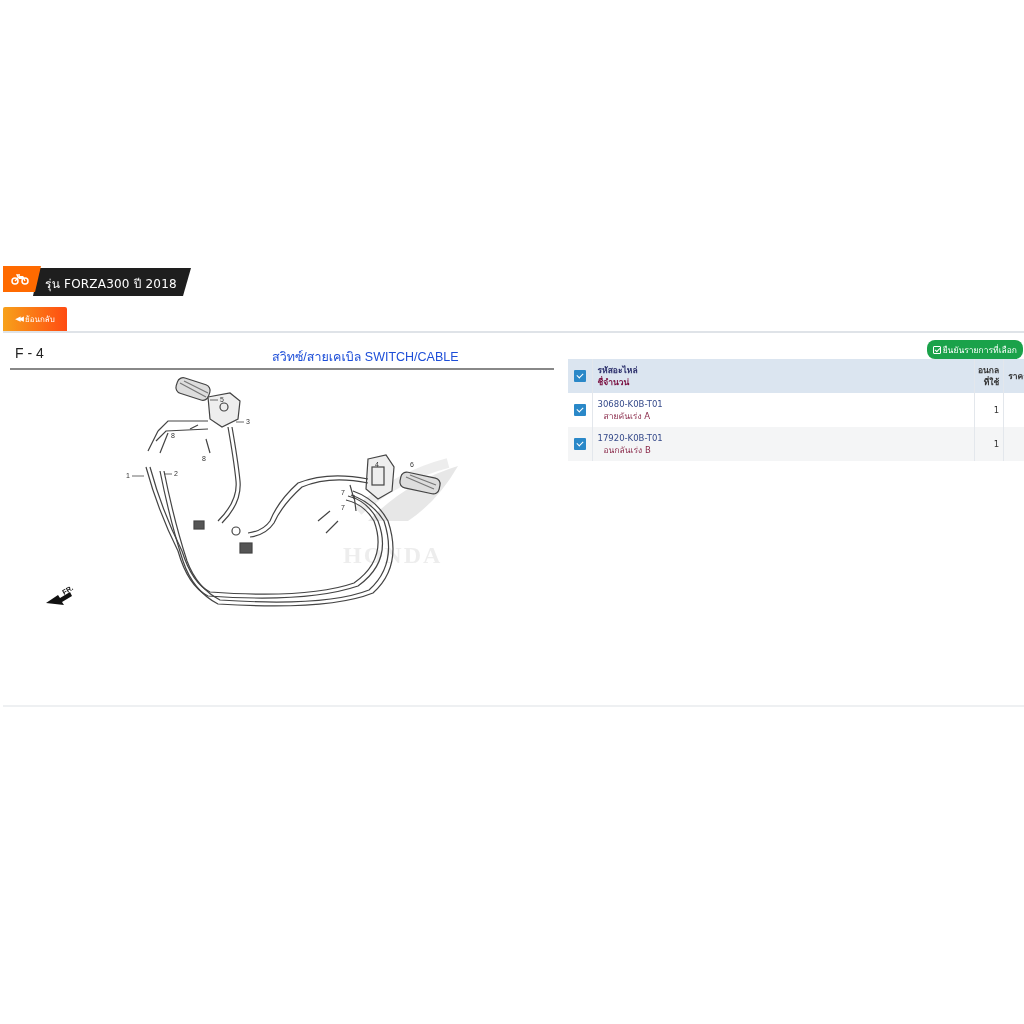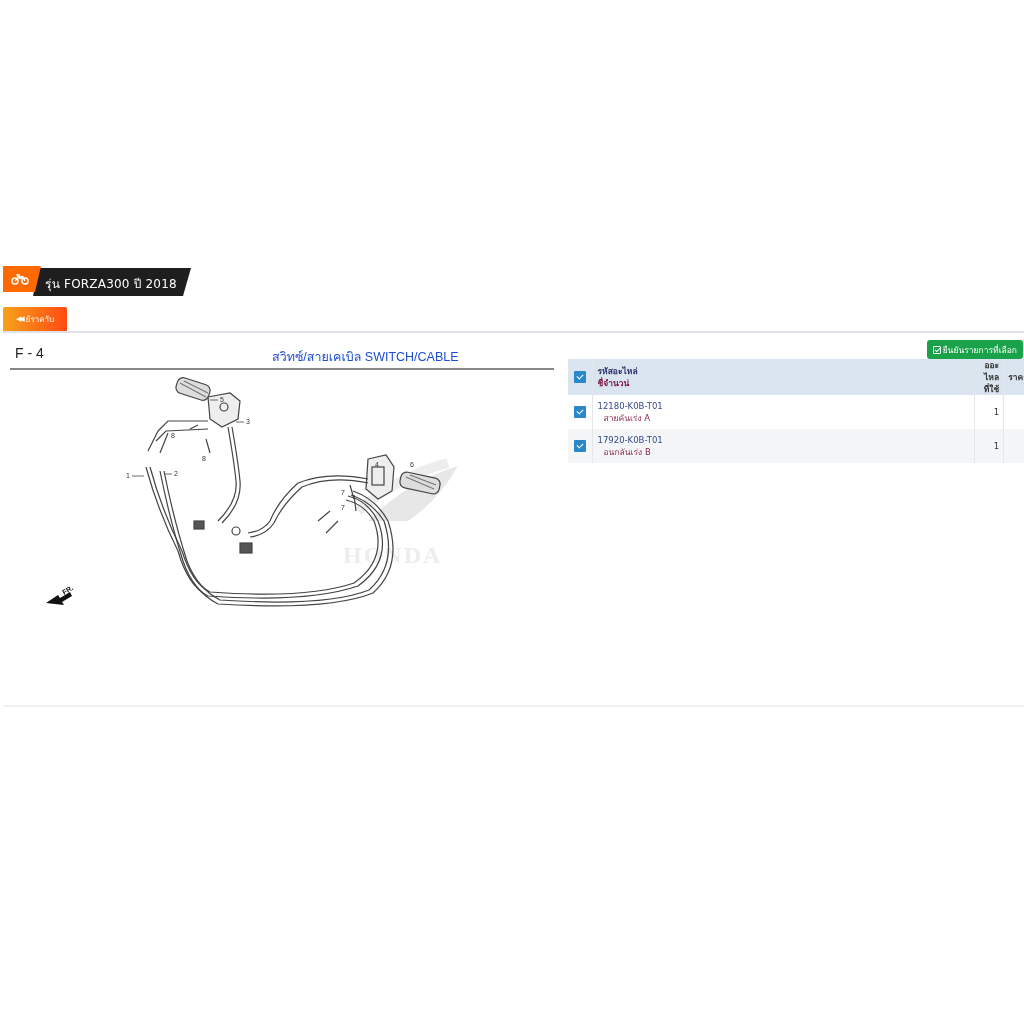--- a/index.html
+++ b/index.html
@@ -40,21 +40,21 @@
 
     .diagram { position: absolute; left: 5px; top: 0; width: 546px; height: 290px; }
     .diagram .code { position: absolute; left: 7px; top: 12px; font-family: "Liberation Sans", sans-serif; font-size: 14px; color: #222; }
     .diagram .caption { position: absolute; left: 264px; top: 14px; font-family: "Liberation Sans", sans-serif; font-size: 12.5px; color: #1d4ed8; white-space: nowrap; }
     .diagram .rule { position: absolute; left: 2px; right: 0; top: 35px; height: 2px; background: #888; }
     .diagram svg.art { position: absolute; left: 0; top: 38px; width: 546px; height: 252px; }
 
     .parts { position: absolute; left: 565px; top: 0; right: 0; }
     .confirm-btn {
       position: absolute; right: 1px; top: 7px; height: 19px; padding: 0 6px;
-      background: #1aa24a; color: #fff; font-size: 8.5px; border-radius: 3px;
+      background: #1aa24a; color: #fff; font-size: 8.5px; border-radius: 8px;
       display: flex; align-items: center; gap: 2px; white-space: nowrap; cursor: pointer;
     }
     .confirm-btn .box { display: inline-block; width: 8px; height: 8px; border: 1px solid #fff; border-radius: 1px; position: relative; }
     .confirm-btn .box::after { content: ""; position: absolute; left: 2px; top: 0px; width: 2px; height: 4px; border: solid #fff; border-width: 0 1px 1px 0; transform: rotate(45deg); }
 
     table.parts-table { position: absolute; left: 0; top: 26px; width: 460px; border-collapse: collapse; font-size: 8.5px; }
     .parts-table th, .parts-table td { border-right: 1px solid #e3e7ec; vertical-align: middle; }
     .parts-table thead tr { background: #dbe5f0; height: 34px; }
     .parts-table tbody tr { height: 34px; }
     .parts-table tbody tr:nth-child(1) { background: #ffffff; }
@@ -85,21 +85,21 @@
       <circle cx="14" cy="8" r="3" fill="none" stroke="#fff" stroke-width="1.5"></circle>
       <path d="M4 8 L8 4 L12 4 L14 8 M7 4 L6 2 L9 2" fill="none" stroke="#fff" stroke-width="1.3"></path>
       <rect x="8" y="3" width="4" height="3" fill="#fff"></rect>
     </svg>
   </div>
   <span class="title">รุ่น FORZA300 ปี 2018</span>
 </div>
 
 <div class="back-btn">
   <span class="ico">◀◀</span>
-  <span>ย้ราคาับ</span>
+  <span>ย้อนกลับ</span>
 </div>
 
 <div class="top-rule"></div>
 
 <div class="panel">
 
   <div class="diagram">
     <span class="code">F - 4</span>
     <span class="caption">สวิทซ์/สายเคเบิล  SWITCH/CABLE</span>
     <div class="rule"></div>
@@ -180,33 +180,33 @@
 
     <table class="parts-table">
       <thead>
         <tr>
           <th class="c-check"><span class="chk"></span></th>
           <th class="c-name">
             <span class="hdr-code">รหัสอะไหล่</span>
             <span class="hdr-name">ชื่จำนวน่</span>
           </th>
           <th class="c-qty">
-            <span class="hdr-qty">ออะไหล</span>
+            <span class="hdr-qty">อนกล</span>
             <span class="hdr-qty">ที่ใช้</span>
           </th>
           <th class="c-price">
               <span class="hdr-qty">ราคา</span>
             </th>
         </tr>
       </thead>
       <tbody>
         <tr>
           <td class="c-check"><span class="chk"></span></td>
           <td class="c-name">
-            <span class="part-code">12180-K0B-T01</span>
+            <span class="part-code">30680-K0B-T01</span>
             <span class="part-name">สายคันเร่ง A</span>
           </td>
           <td class="c-qty"><span class="qty">1</span></td>
           <td class="c-price"><span></span></td>
         </tr>
         <tr>
           <td class="c-check"><span class="chk"></span></td>
           <td class="c-name">
             <span class="part-code">17920-K0B-T01</span>
             <span class="part-name">อนกลันเร่ง B</span>

